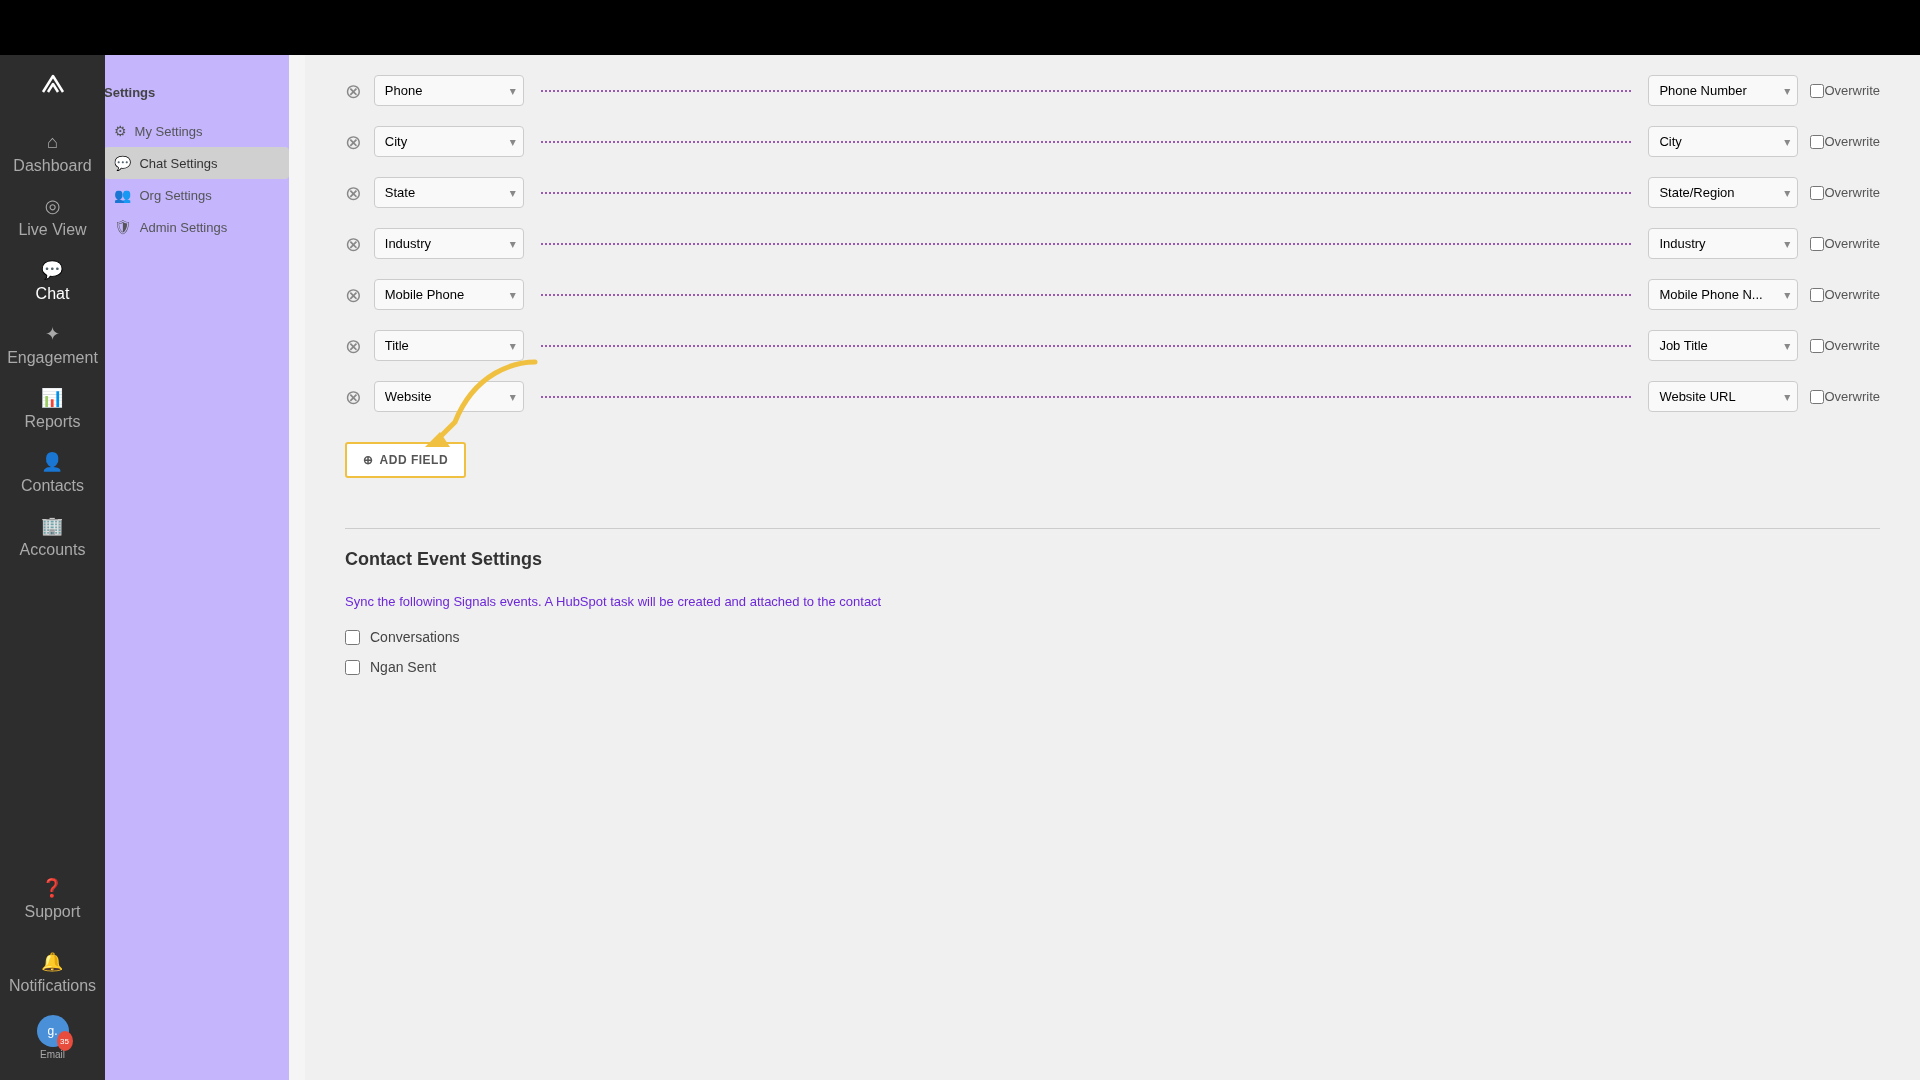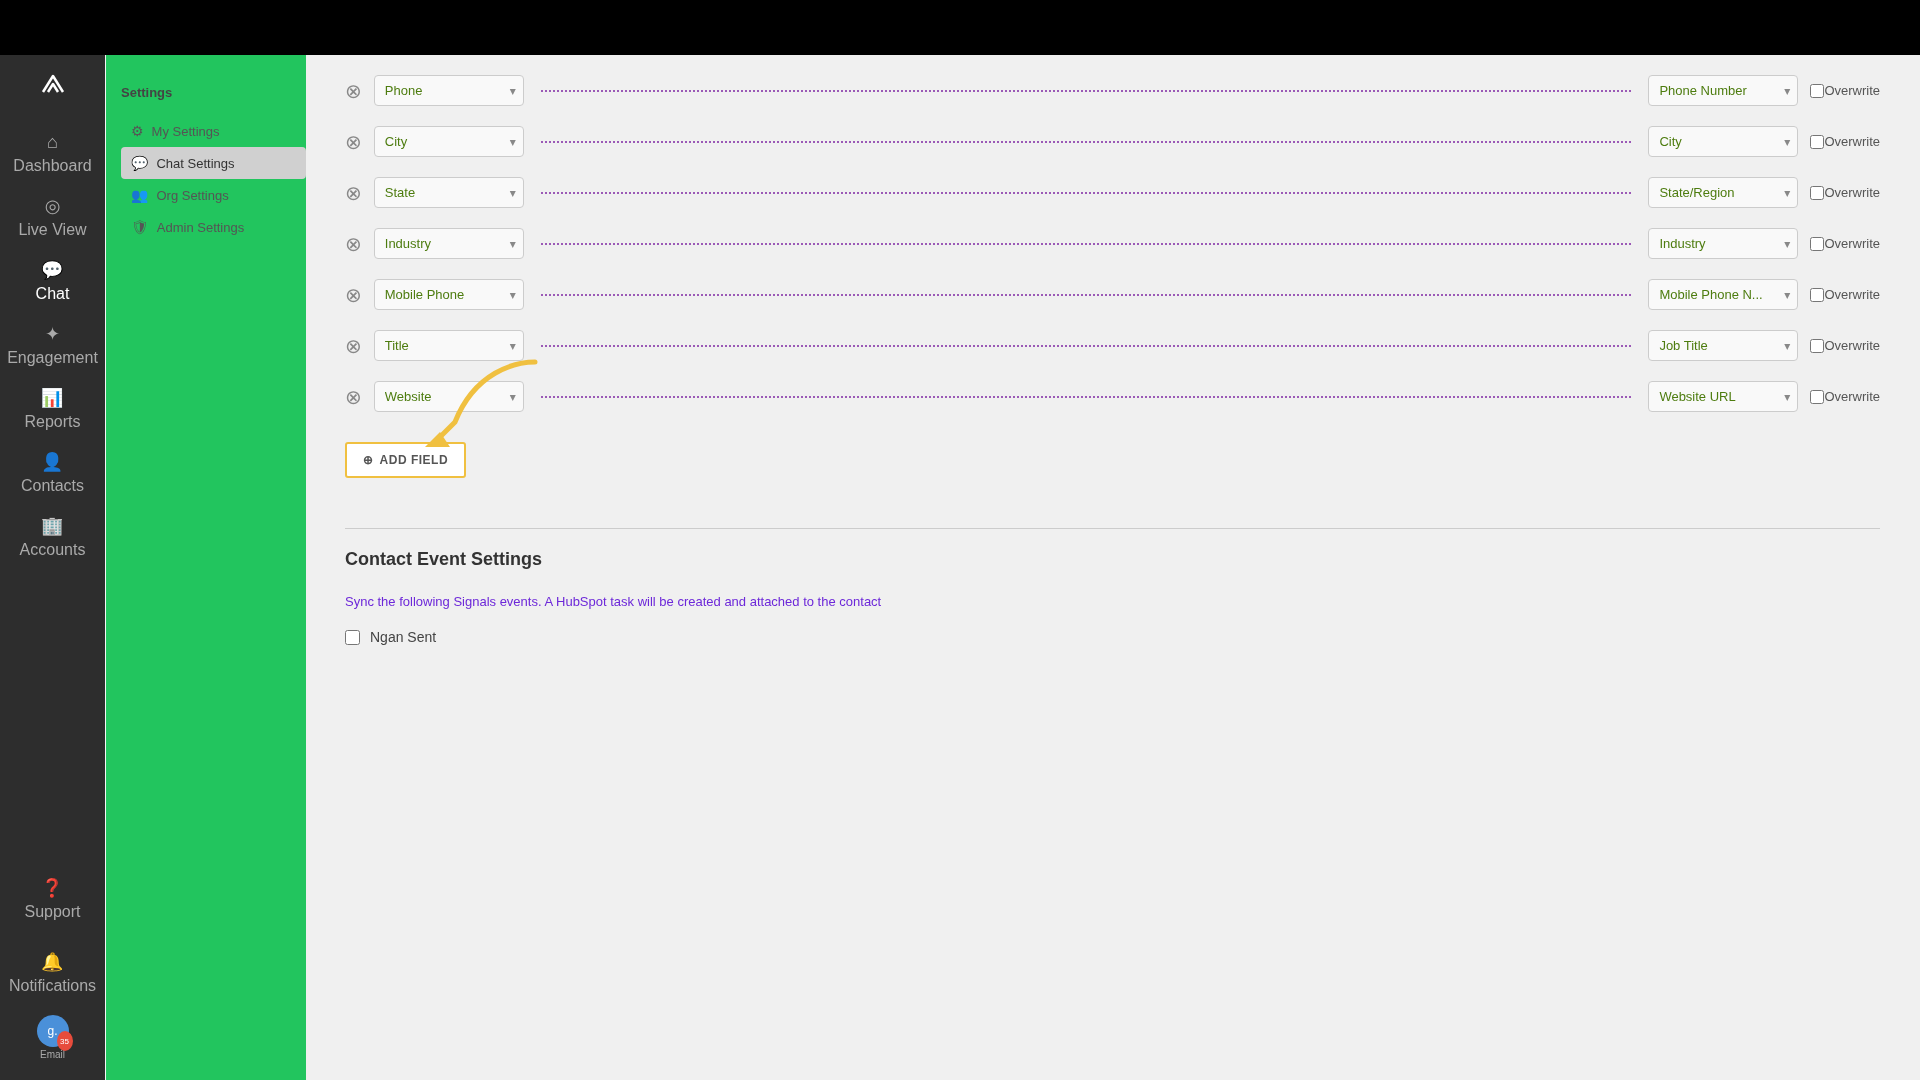--- a/index.html
+++ b/index.html
@@ -23,22 +23,22 @@
     }
     .nav-item .nav-icon { font-size: 18px; }
     .nav-item .nav-label { font-size: 16px; }
     .nav-item.active { color: #fff; }
     .nav-bottom { margin-top: auto; padding-bottom: 20px; display: flex; flex-direction: column; align-items: center; gap: 10px; }
     .avatar { width: 32px; height: 32px; border-radius: 50%; background: #4a90d9; display: flex; align-items: center; justify-content: center; color: #fff; font-size: 12px; position: relative; }
     .badge { position: absolute; bottom: -4px; right: -4px; background: #e74c3c; color: #fff; font-size: 8px; border-radius: 50%; width: 16px; height: 20px; display: flex; align-items: center; justify-content: center; }
 
     
     .settings-sidebar {
-      width: 200px; background: #22c55e; height: 100%; padding-top: 75px; position: fixed;
-      left: 106px; top: 0; z-index: 40; padding-left: 15px;
+      width: 200px; background: #c4b5fd; height: 100%; padding-top: 75px; position: fixed;
+      left: 89px; top: 0; z-index: 40; padding-left: 15px;
     }
     .settings-sidebar .settings-title { font-size: 13px; font-weight: 600; color: #444; margin-bottom: 15px; margin-top: 10px; }
     .settings-item {
       display: flex; align-items: center; gap: 8px; padding: 8px 10px; cursor: pointer;
       color: #555; font-size: 13px; border-radius: 4px;
     }
     .settings-item.active { background: #d0d0d0; color: #333; font-weight: 500; }
     .settings-item .s-icon { font-size: 14px; }
 
     
@@ -88,21 +88,21 @@
     .event-label { font-size: 14px; color: #444; }
 
     .divider { border: none; border-top: 1px solid #ccc; margin: 20px 0; }
 
     select { -webkit-appearance: none; appearance: none; }
     .select-wrapper {
       position: relative; display: inline-block;
     }
     .select-wrapper select {
       padding: 7px 28px 7px 10px; border: 1px solid #ccc; background: #f9f9f9;
-      border-radius: 4px; font-size: 13px; color: #4d7c0f; cursor: pointer;
+      border-radius: 4px; font-size: 13px; color: #000000; cursor: pointer;
       min-width: 150px;
     }
     .select-wrapper::after {
       content: '▾'; position: absolute; right: 8px; top: 50%; transform: translateY(-50%);
       pointer-events: none; color: #888; font-size: 12px;
     }
   </style>
 </head>
 <body>
 
@@ -332,17 +332,21 @@
 
   <hr class="divider">
 
   
   <section>
     <h2 class="section-title">Contact Event Settings</h2>
     <p class="section-desc">Sync the following Signals events. A HubSpot task will be created and attached to the contact</p>
 
     <div class="event-item">
       <input type="checkbox" style="">
+      <label class="event-label">Conversations</label>
+    </div>
+    <div class="event-item">
+      <input type="checkbox" style="">
       <label class="event-label">Ngan Sent</label>
     </div>
   </section>
 
 </main>
 
 </body></html>

